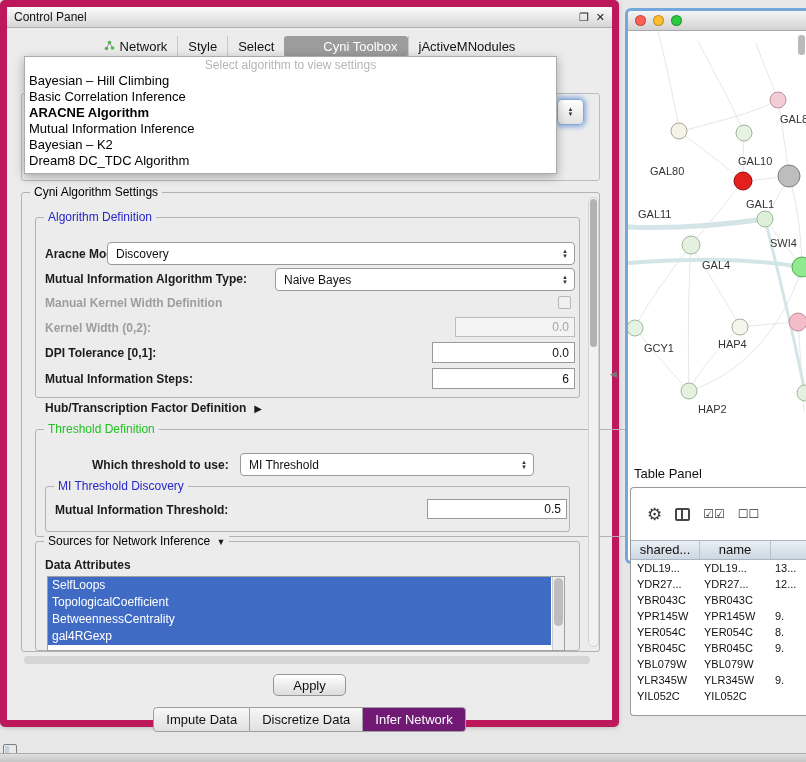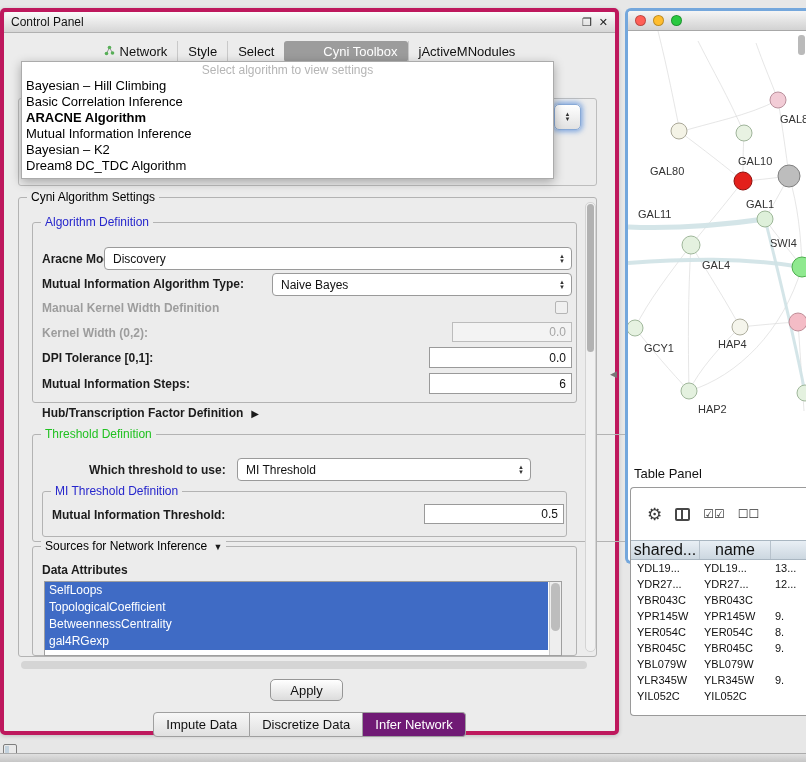--- a/index.html
+++ b/index.html
@@ -4,22 +4,22 @@
 <style>
   * { box-sizing: border-box; margin: 0; padding: 0; }
   html,body { width:806px; height:762px; }
   body {
     position:relative; background:#e7e7e7; overflow:hidden;
     font-family:"Liberation Sans", sans-serif; color:#111;
   }
   .abs { position:absolute; }
 
   
-  #control-panel { left:0; top:8px; width:619px; height:727px; background:#ececec;
-    border:4px solid #be185d; border-radius:5px; box-shadow:0 1px 4px rgba(0,0,0,.18); }
+  #control-panel { left:0; top:0; width:619px; height:727px; background:#ececec;
+    border:7px solid #be185d; border-radius:5px; box-shadow:0 1px 4px rgba(0,0,0,.18); }
   #cp-titlebar { left:0; top:0; width:100%; height:21px;
     background:linear-gradient(#fbfbfb,#d6d6d6); border-bottom:1px solid #b0b0b0;
     border-radius:5px 5px 0 0; display:flex; align-items:center; padding:0 7px; font-size:12px; }
   #cp-title-icons { margin-left:auto; display:flex; gap:7px; font-size:11px; color:#222; }
 
   #tabbar { left:0; top:27px; width:100%; height:24px; display:flex; justify-content:center;
     align-items:center; font-size:13px; }
   .tab { padding:3px 10px; display:flex; align-items:center; gap:5px; border-left:1px solid #c9c9c9; cursor:default; white-space:nowrap; }
   .tab:first-child { border-left:none; }
   .tab.selected { background:#9c9c9c; color:#fff; border-radius:3px; border-left-color:transparent;padding-left:38px; }
@@ -101,21 +101,21 @@
   
   #table-panel-title { left:634px; top:466px; font-size:13px; }
   #table-window { left:630px; top:487px; width:176px; height:229px; background:#fff;
     border:1px solid #9a9a9a; border-right:none; border-radius:4px 0 0 4px; overflow:hidden; }
   #tp-toolbar { height:52px; display:flex; align-items:center; gap:13px; padding-left:16px; }
   #gear-glyph { font-size:17px; color:#3a3a3a; }
   #cols-icon { width:15px; height:13px; border:2px solid #474747; border-radius:2px; position:relative; }
   #cols-icon::after { content:""; position:absolute; left:4px; top:0; bottom:0; width:2px; background:#474747; }
   .cb-glyph { font-size:12px; color:#333; letter-spacing:0px; }
   #tp-header { display:flex; height:20px; background:linear-gradient(#e9eff5,#ccd7e0);
-    border-top:1px solid #a9b6c1; border-bottom:1px solid #a9b6c1; font-size:16px; }
+    border-top:1px solid #a9b6c1; border-bottom:1px solid #a9b6c1; font-size:13px; }
   .tp-h { text-align:center; border-right:1px solid #b7c2cc; height:100%; line-height:18px; white-space:nowrap; overflow:hidden; }
   .tp-h:nth-child(1){ width:69px; } .tp-h:nth-child(2){ width:71px; } .tp-h:nth-child(3){ flex:1; border-right:none; }
   .tp-row { display:flex; height:16px; font-size:11px; align-items:center; }
   .tp-c { white-space:nowrap; overflow:hidden; }
   .tp-c:nth-child(1){ width:69px; padding-left:6px; }
   .tp-c:nth-child(2){ width:71px; padding-left:4px; }
   .tp-c:nth-child(3){ flex:1; padding-left:4px; }
 
   
   #collapse-arrow { left:610px; top:369px; font-size:9px; color:#777; }
@@ -226,21 +226,21 @@
   <span class="flabel" style="left:85px; top:451px;">Which threshold to use:</span>
   <div class="combo" style="left:233px; top:446px; width:294px;">
     <span>MI Threshold</span>
     <span class="arrows">
         <span>▲</span>
         <span>▼</span>
       </span>
   </div>
 
   <div class="group" id="mith-group">
-    <span class="group-title blue">MI Threshold Definition</span>
+    <span class="group-title blue">MI Threshold Discovery</span>
   </div>
   <span class="flabel" style="left:48px; top:496px;">Mutual Information Threshold:</span>
   <div class="nfield" style="left:420px; top:492px; width:140px; height:20px;">
     <span>0.5</span>
   </div>
 
   <div class="group" id="sources-group">
     <span class="group-title">
       <span>Sources for Network Inference</span>
       <span class="tri-down">▼</span>

